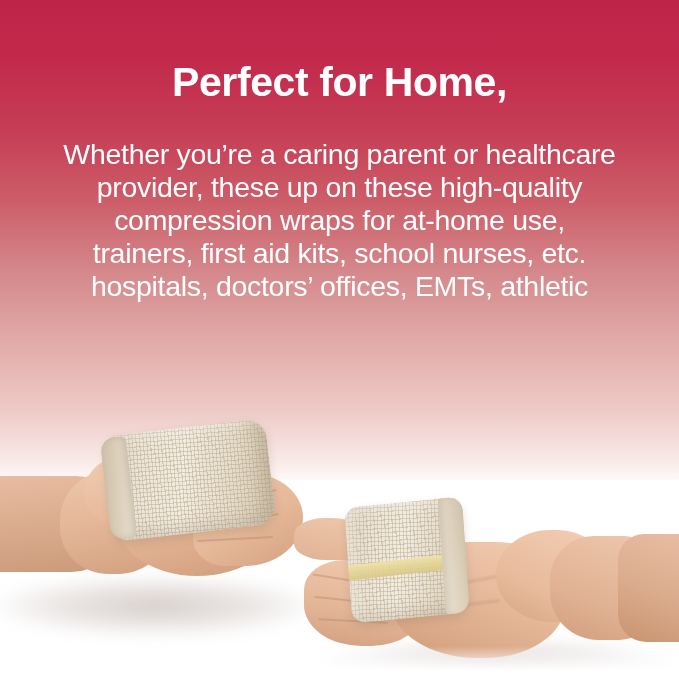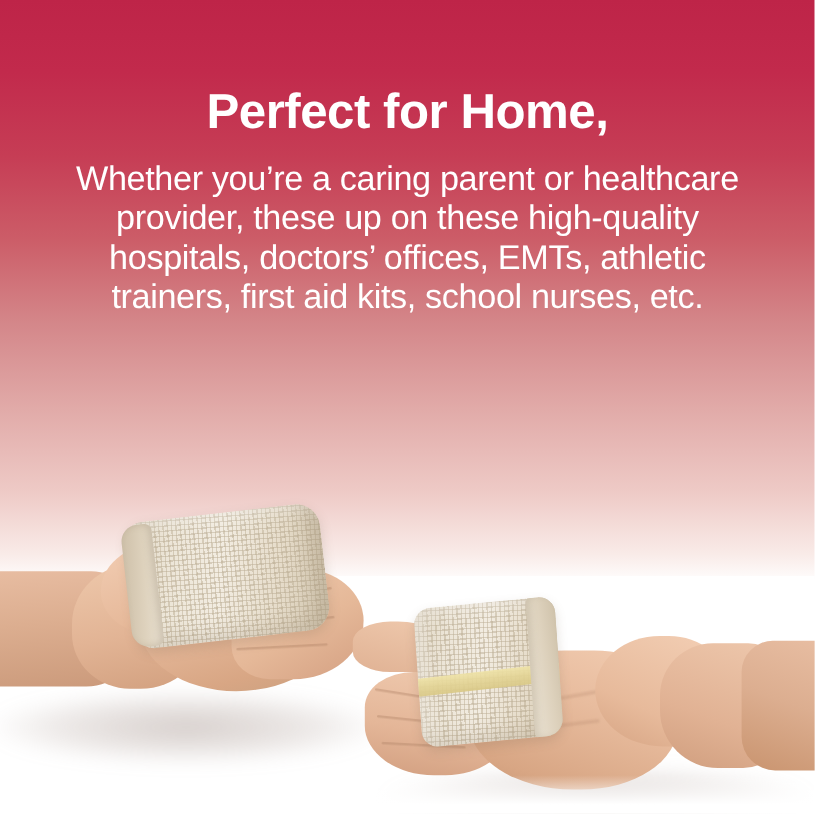--- a/index.html
+++ b/index.html
@@ -41,39 +41,39 @@
     left: 0; top: 480px;
     width: 679px;
     height: 198px;
     background: #ffffff;
   }
 
   
   .text-block {
     position: absolute;
     left: 0;
-    top: 11px;
+    top: 0;
     width: 679px;
     text-align: center;
     z-index: 6;
   }
   .headline {
     margin: 0;
     padding-top: 58px;
     color: #ffffff;
     font-family: "Liberation Sans", sans-serif;
     font-weight: 700;
     font-size: 41px;
     line-height: 48px;
     letter-spacing: -0.4px;
   }
   .headline .hl-line { display: block; }
 
   .bodycopy {
-    margin: 0;
+    margin: 16px;
     padding-top: 16px;
     color: #ffffff;
     font-family: "Liberation Sans", sans-serif;
     font-weight: 400;
     font-size: 28.5px;
     line-height: 33px;
     letter-spacing: -0.3px;
   }
   .bodycopy .bc-line { display: block; white-space: nowrap; }
 
@@ -261,22 +261,23 @@
   <div class="bg-gradient"></div>
   <div class="bg-white-bottom"></div>
 
   <div class="text-block">
     <h1 class="headline">
       <span class="hl-line">Perfect for Home,</span>
     </h1>
     <p class="bodycopy">
       <span class="bc-line">Whether you’re a caring parent or healthcare</span>
       <span class="bc-line">provider, these up on these high-quality</span>
+      <span class="bc-line">compression wraps for at-home use,</span>
+      <span class="bc-line">trainers, first aid kits, school nurses, etc.</span>
       <span class="bc-line">hospitals, doctors’ offices, EMTs, athletic</span>
-      <span class="bc-line">trainers, first aid kits, school nurses, etc.</span>
     </p>
   </div>
 
   <div class="photo">
 
     <div class="shadow sh-left"></div>
     <div class="shadow sh-right"></div>
 
     <div class="hand-left">
       <div class="skin hl-forearm"></div>

